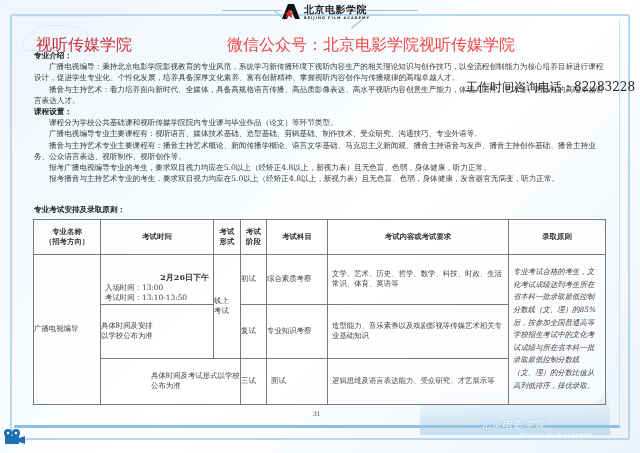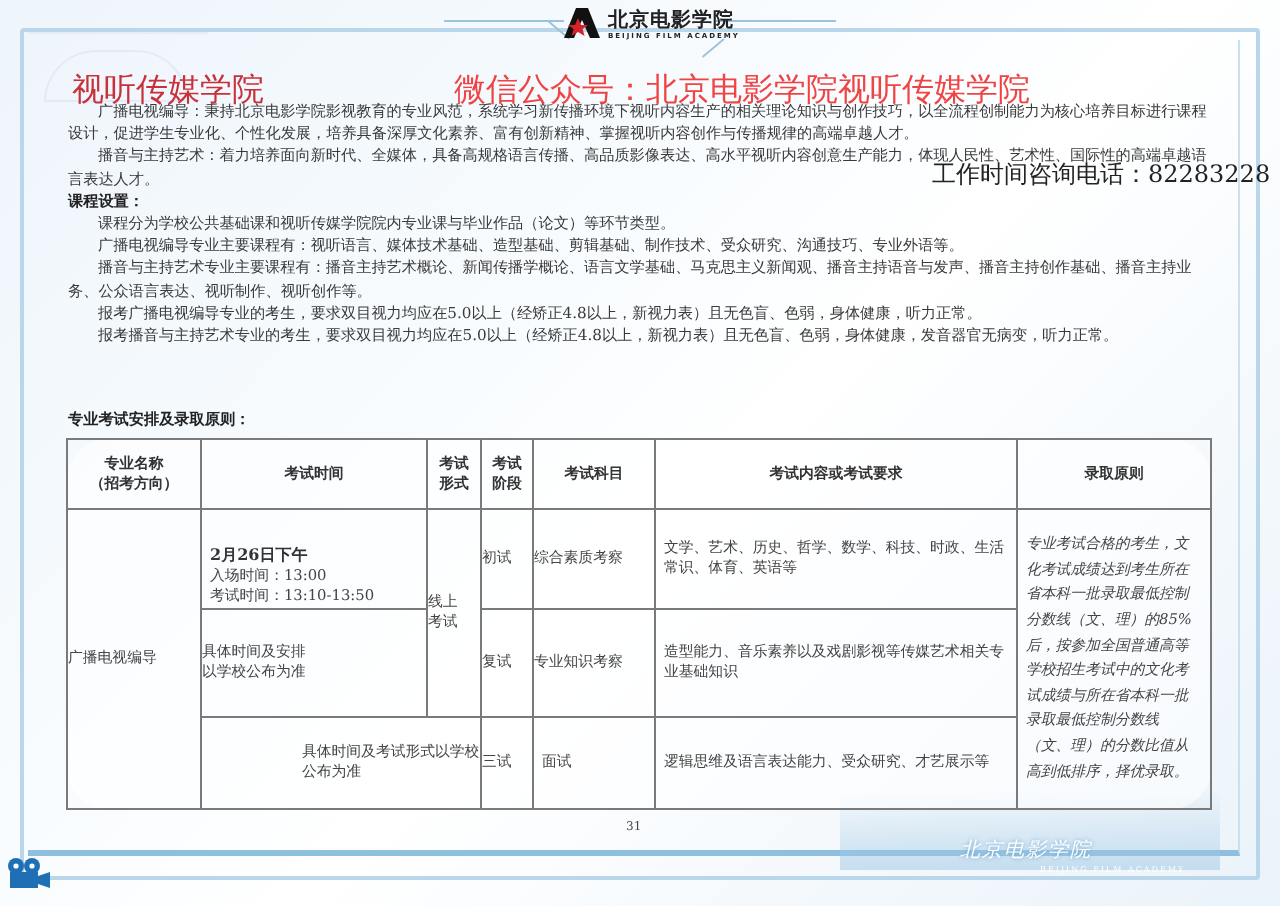--- a/index.html
+++ b/index.html
@@ -83,21 +83,21 @@
   table {
     position: absolute; left: 33px; top: 219px;
     border-collapse: collapse; font-size: 7.4px; color: #444;
     background: rgba(255,255,255,0.55);
     border-radius: 22px;
   }
   td, th { border: 1px solid #7a7a7a; vertical-align: middle; }
   th { font-weight: bold; color: #333; height: 35px; text-align: center; line-height: 10px; }
   td { text-align: left; line-height: 10.5px; }
   .c-left { text-align: left; padding: 0 4px; }
-  .date-bold { font-weight: bold; font-size: 8px; color: #333; text-align: left; margin-top: 17px; }
+  .date-bold { font-weight: bold; font-size: 8px; color: #333; text-align: right; margin-top: 17px; }
   .admission { text-align: left; padding: 0 4px; line-height: 12.6px; font-size: 7.4px; font-style: italic; }
   .page-num { position: absolute; left: 313px; top: 410px; font-size: 6px; color: #444; }
   .camera {
     position: absolute; left: 2px; top: 428px; width: 24px; height: 18px;
   }
 </style>
 </head>
 <body>
 
 <div class="frame"></div>
@@ -116,20 +116,21 @@
   </svg>
   <div class="logo-text">北京电影学院</div>
   <div class="logo-sub">BEIJING FILM ACADEMY</div>
 </div>
 
 <div class="hdr-school">视听传媒学院</div>
 <div class="hdr-wechat">微信公众号：北京电影学院视听传媒学院</div>
 <div class="hdr-phone">工作时间咨询电话：82283228</div>
 
 <div class="body-text">
+  <div class="sec-title">专业介绍：</div>
   <div class="indent">广播电视编导：秉持北京电影学院影视教育的专业风范，系统学习新传播环境下视听内容生产的相关理论知识与创作技巧，以全流程创制能力为核心培养目标进行课程设计，促进学生专业化、个性化发展，培养具备深厚文化素养、富有创新精神、掌握视听内容创作与传播规律的高端卓越人才。</div>
   <div class="indent">播音与主持艺术：着力培养面向新时代、全媒体，具备高规格语言传播、高品质影像表达、高水平视听内容创意生产能力，体现人民性、艺术性、国际性的高端卓越语言表达人才。</div>
   <div class="sec-title">课程设置：</div>
   <div class="indent">课程分为学校公共基础课和视听传媒学院院内专业课与毕业作品（论文）等环节类型。</div>
   <div class="indent">广播电视编导专业主要课程有：视听语言、媒体技术基础、造型基础、剪辑基础、制作技术、受众研究、沟通技巧、专业外语等。</div>
   <div class="indent">播音与主持艺术专业主要课程有：播音主持艺术概论、新闻传播学概论、语言文学基础、马克思主义新闻观、播音主持语音与发声、播音主持创作基础、播音主持业务、公众语言表达、视听制作、视听创作等。</div>
   <div class="indent">报考广播电视编导专业的考生，要求双目视力均应在5.0以上（经矫正4.8以上，新视力表）且无色盲、色弱，身体健康，听力正常。</div>
   <div class="indent">报考播音与主持艺术专业的考生，要求双目视力均应在5.0以上（经矫正4.8以上，新视力表）且无色盲、色弱，身体健康，发音器官无病变，听力正常。</div>
 </div>
 

